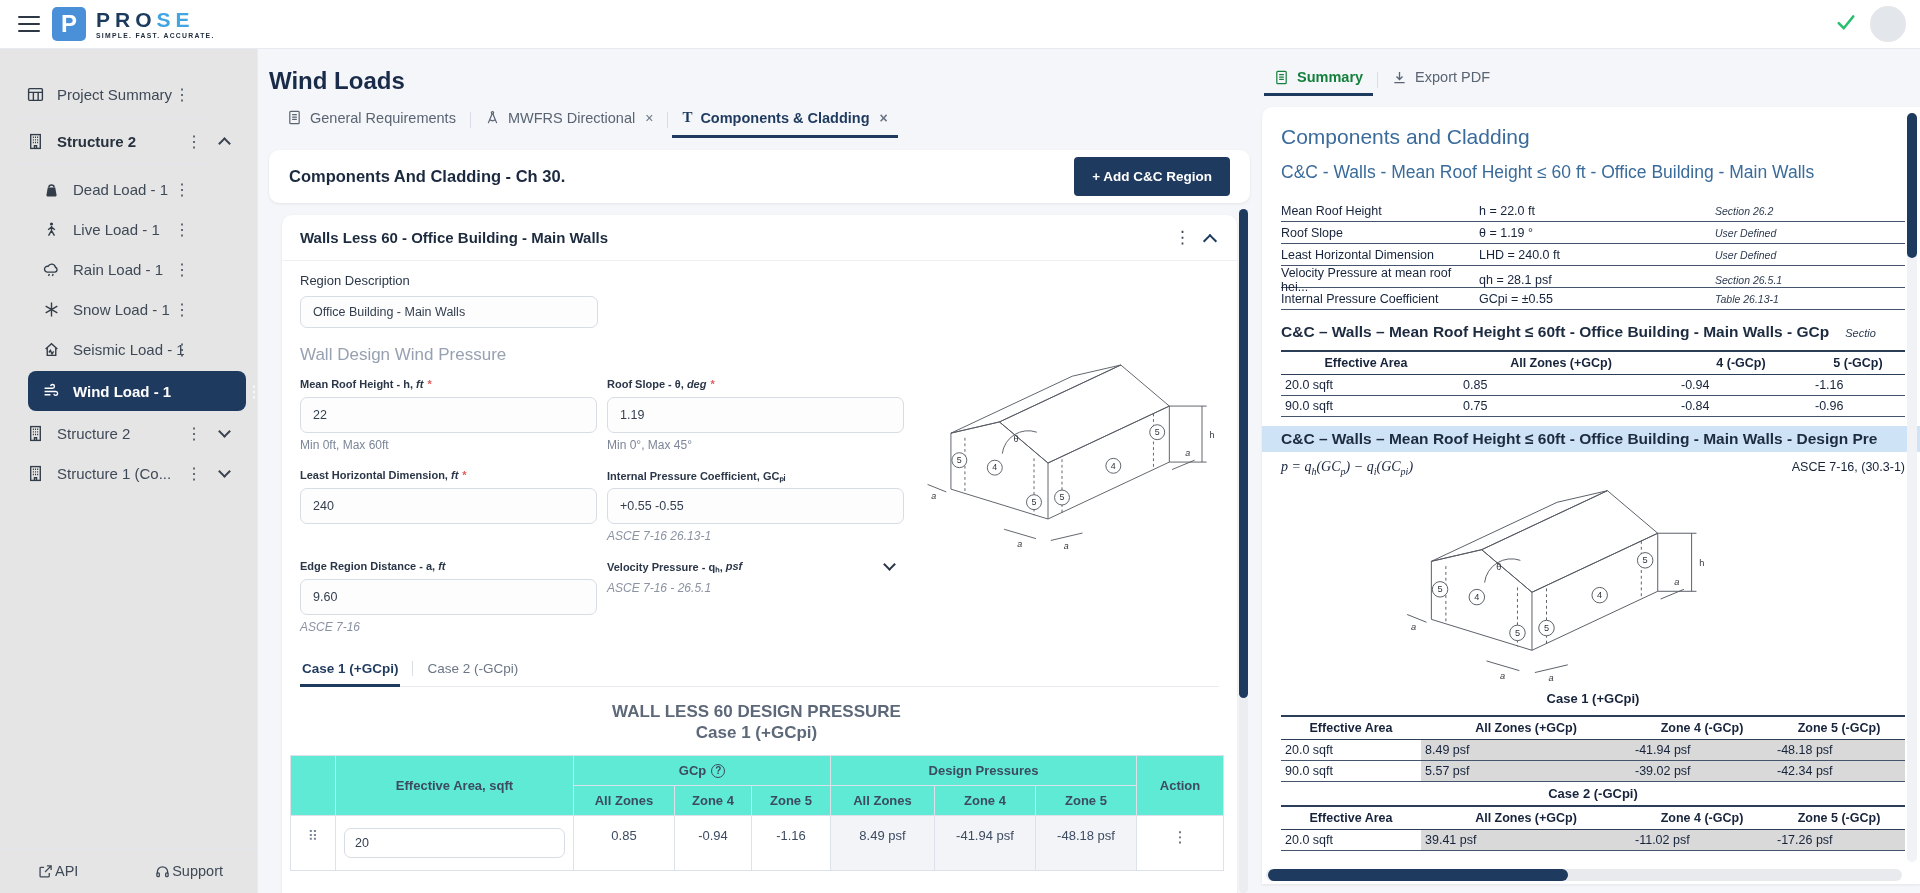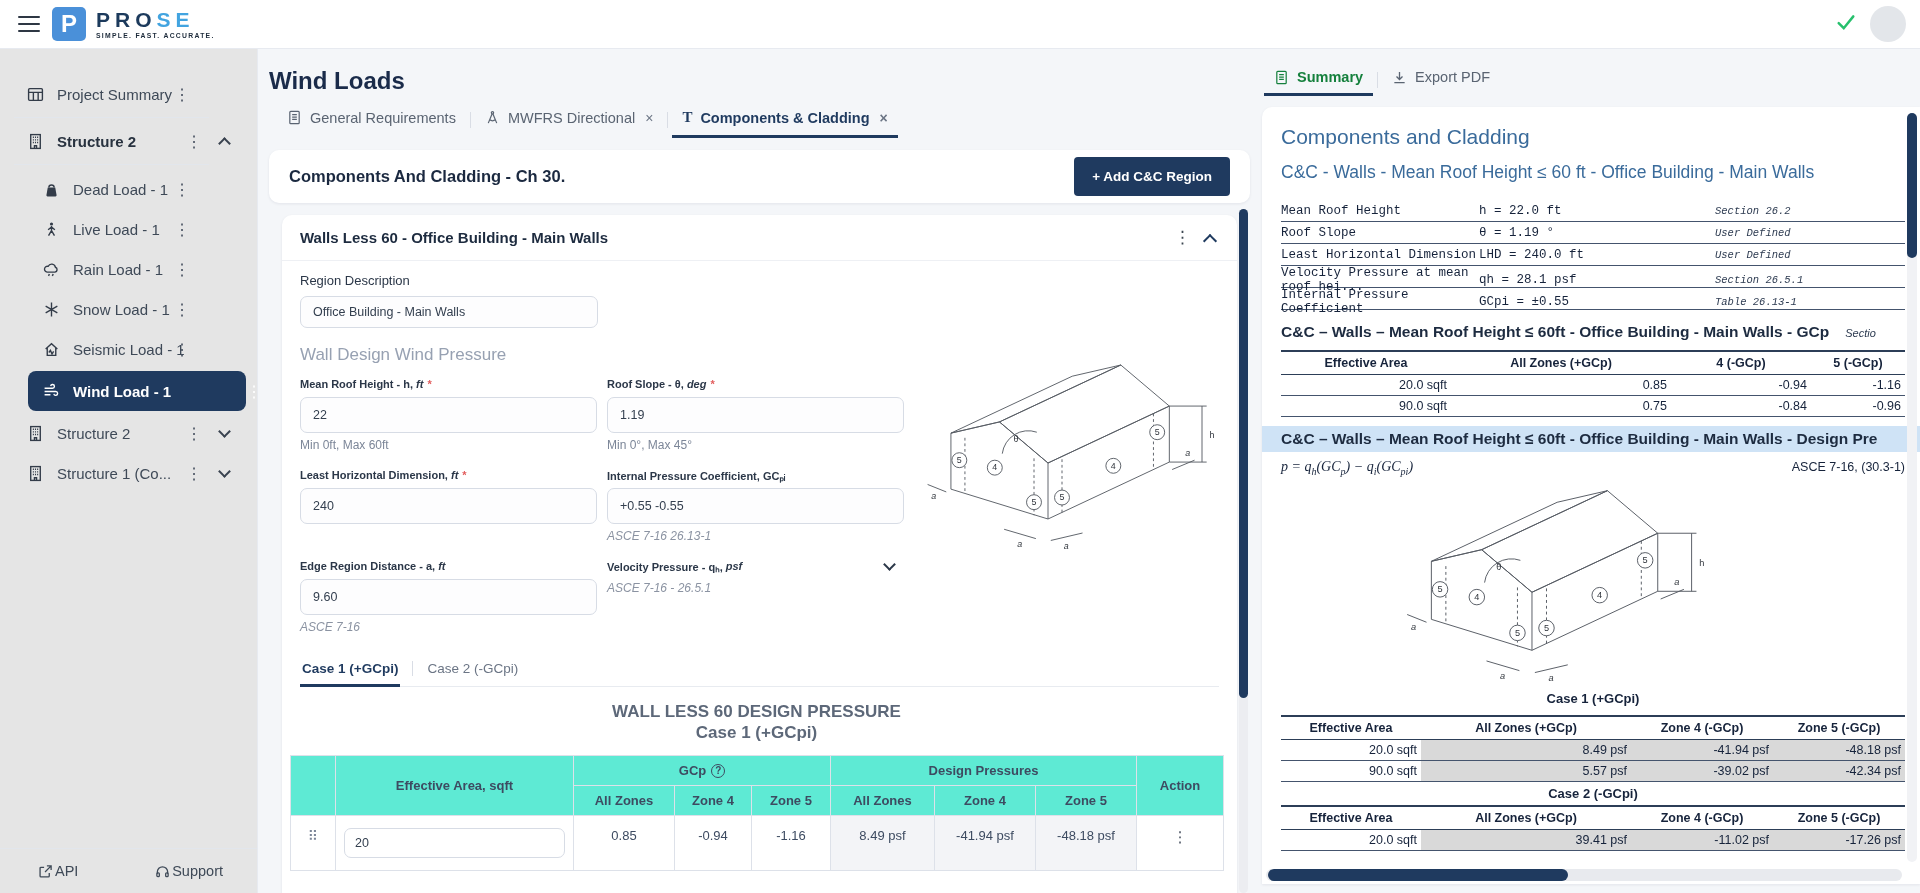--- a/index.html
+++ b/index.html
@@ -105,29 +105,29 @@
   
   .rpanel { position:absolute; top:49px; left:1258px; width:662px; height:844px; }
   .rp-tabs { height:47px; display:flex; align-items:flex-end; padding-left:6px; }
   .rp-tab { display:flex; align-items:center; gap:8px; font-size:14.5px; color:#5a6472; padding:0 10px 8px 10px; border-bottom:3px solid transparent; cursor:pointer; }
   .rp-tab svg { width:15px; height:15px; }
   .rp-tab.active { color:#15803d; font-weight:bold; border-bottom-color:#1f3a5f; }
   .rp-sep { width:1px; height:16px; background:#d9dde5; margin:0 4px 8px 4px; }
   .rp-card { position:absolute; left:4px; right:0; top:58px; bottom:9px; background:#fff; border-radius:10px 0 0 0; box-shadow:0 1px 3px rgba(20,30,60,.08); padding:14px 0 0 19px; overflow:hidden; }
   .rp-h2 { font-size:21px; color:#3a6b9b; margin-top:4px; font-weight:normal; }
   .rp-h3 { font-size:17.5px; color:#3a6b9b; margin-top:10px; line-height:1.55; width:580px; font-weight:normal; }
-  .params { margin-top:14px; width:624px; font-size:12.5px; color:#16233b;font-family:Liberation Mono, monospace; }
+  .params { margin-top:14px; width:624px; font-size:12.5px; color:#16233b; }
   .prow { display:grid; grid-template-columns:198px 227px 199px; border-bottom:1px solid #44546d; height:22px; align-items:center; }
   .pref { font-style:italic; font-size:10.5px; color:#2c3a50; padding-left:9px; }
   .secline { margin-top:13px; display:flex; align-items:baseline; white-space:nowrap; overflow:hidden; width:630px; }
   .sectitle { font-size:15.5px; font-weight:bold; color:#1d2b40; }
   .secref { font-style:italic; font-size:11px; color:#2c3a50; margin-left:16px; }
   .rpt { border-collapse:collapse; width:624px; font-size:12.5px; color:#16233b; margin-top:9px; }
   .rpt th { font-weight:bold; border-top:2px solid #2c3e57; border-bottom:1px solid #2c3e57; padding:4px 2px; text-align:center; }
-  .rpt td { border-bottom:1px solid #44546d; padding:3px 4px; text-align:right; }
+  .rpt td { border-bottom:1px solid #44546d; padding:3px 4px; text-align:left; }
   .rpt td.sh { background:#d9d9d9; }
   .gcpt col.c1{width:170px}.gcpt col.c2{width:220px}.gcpt col.c3{width:140px}.gcpt col.c4{width:94px}
   .caset col.c1{width:140px}.caset col.c2{width:210px}.caset col.c3{width:142px}.caset col.c4{width:132px}
   .hl { margin:9px 0 0 -19px; padding:4px 4px 4px 19px; background:#cfe3f6; font-size:15.5px; font-weight:bold; color:#1d2b40; white-space:nowrap; overflow:hidden; }
   .formula { margin-top:7px; width:624px; display:flex; justify-content:space-between; align-items:baseline; }
   .fx { font-family:"Liberation Serif",serif; font-style:italic; font-size:14px; color:#16233b; }
   .fx sub { font-size:10px; }
   .fref { font-size:12.5px; color:#16233b; }
   .rdiag { margin:4px 0 0 120px; width:320px; height:208px; }
   .ctitle { width:624px; text-align:center; font-size:13px; font-weight:bold; color:#16233b; margin-top:2px; }

